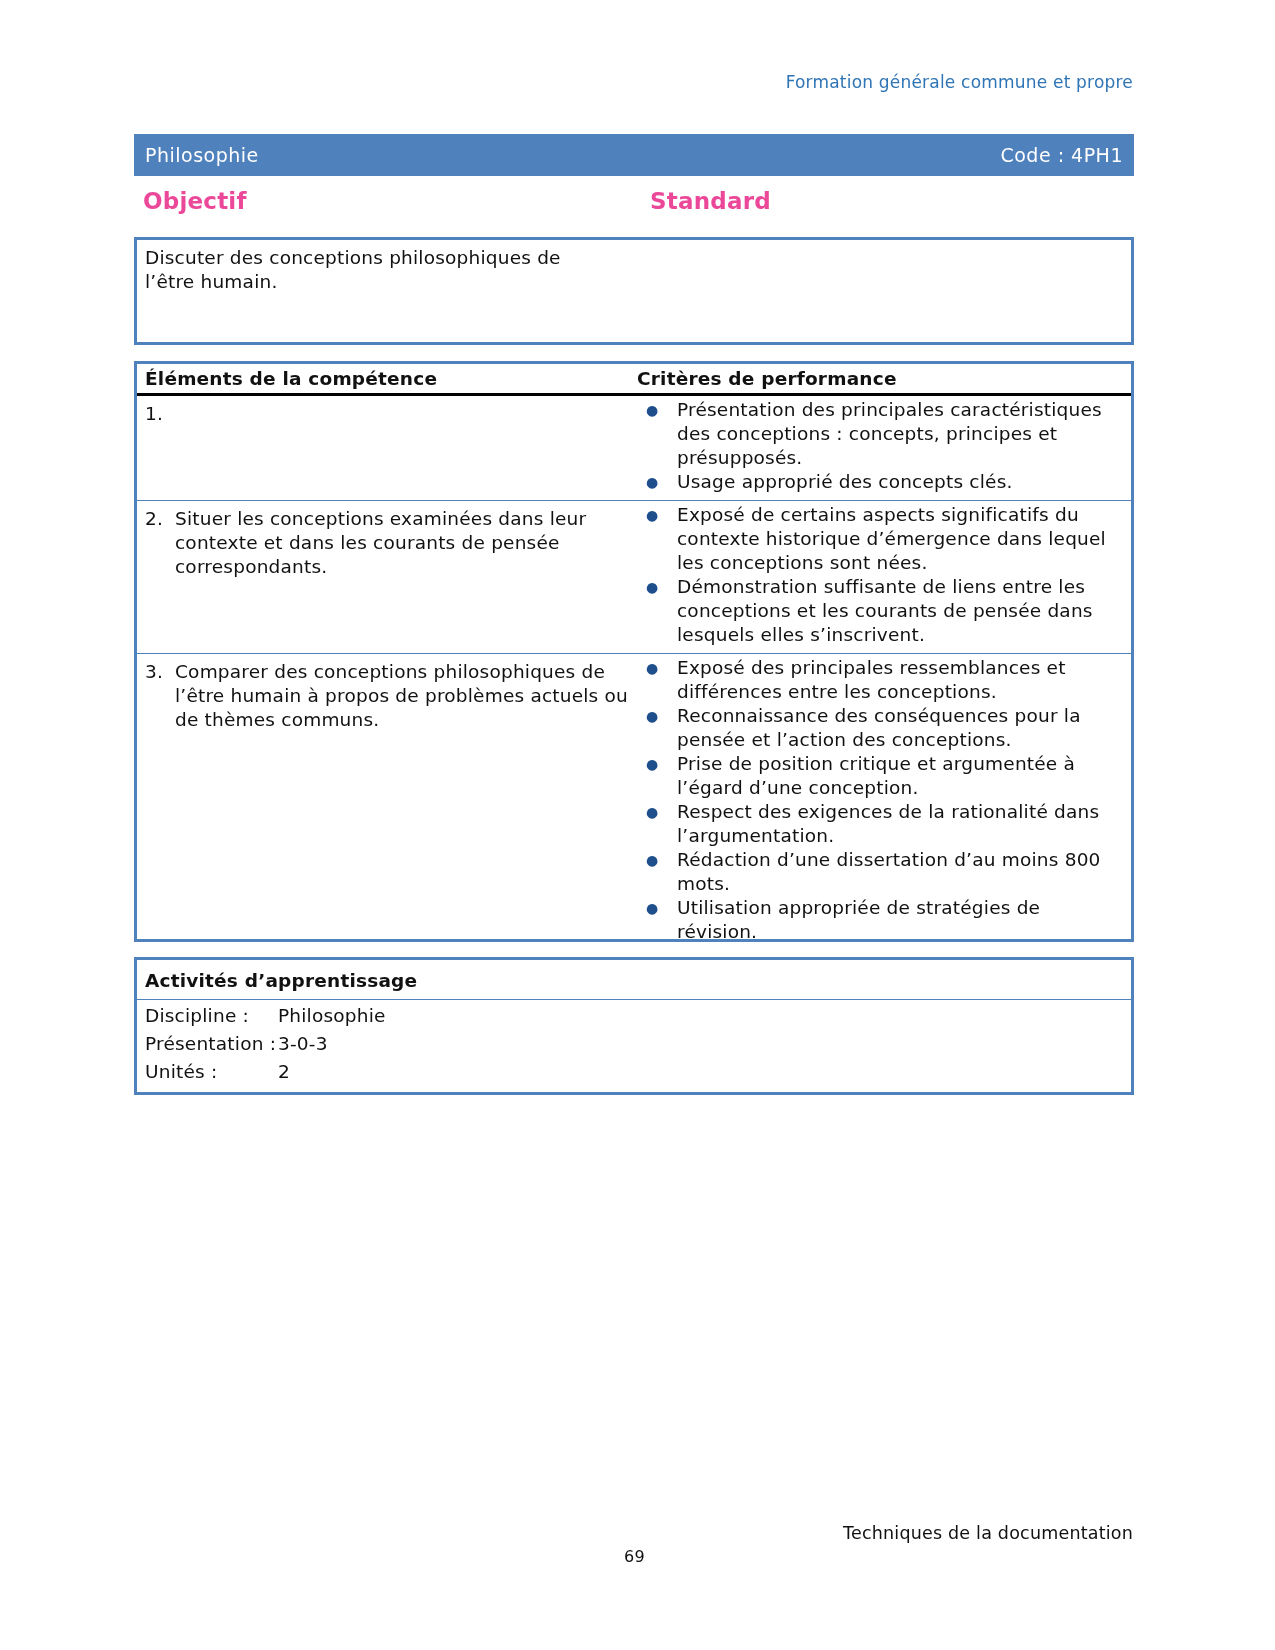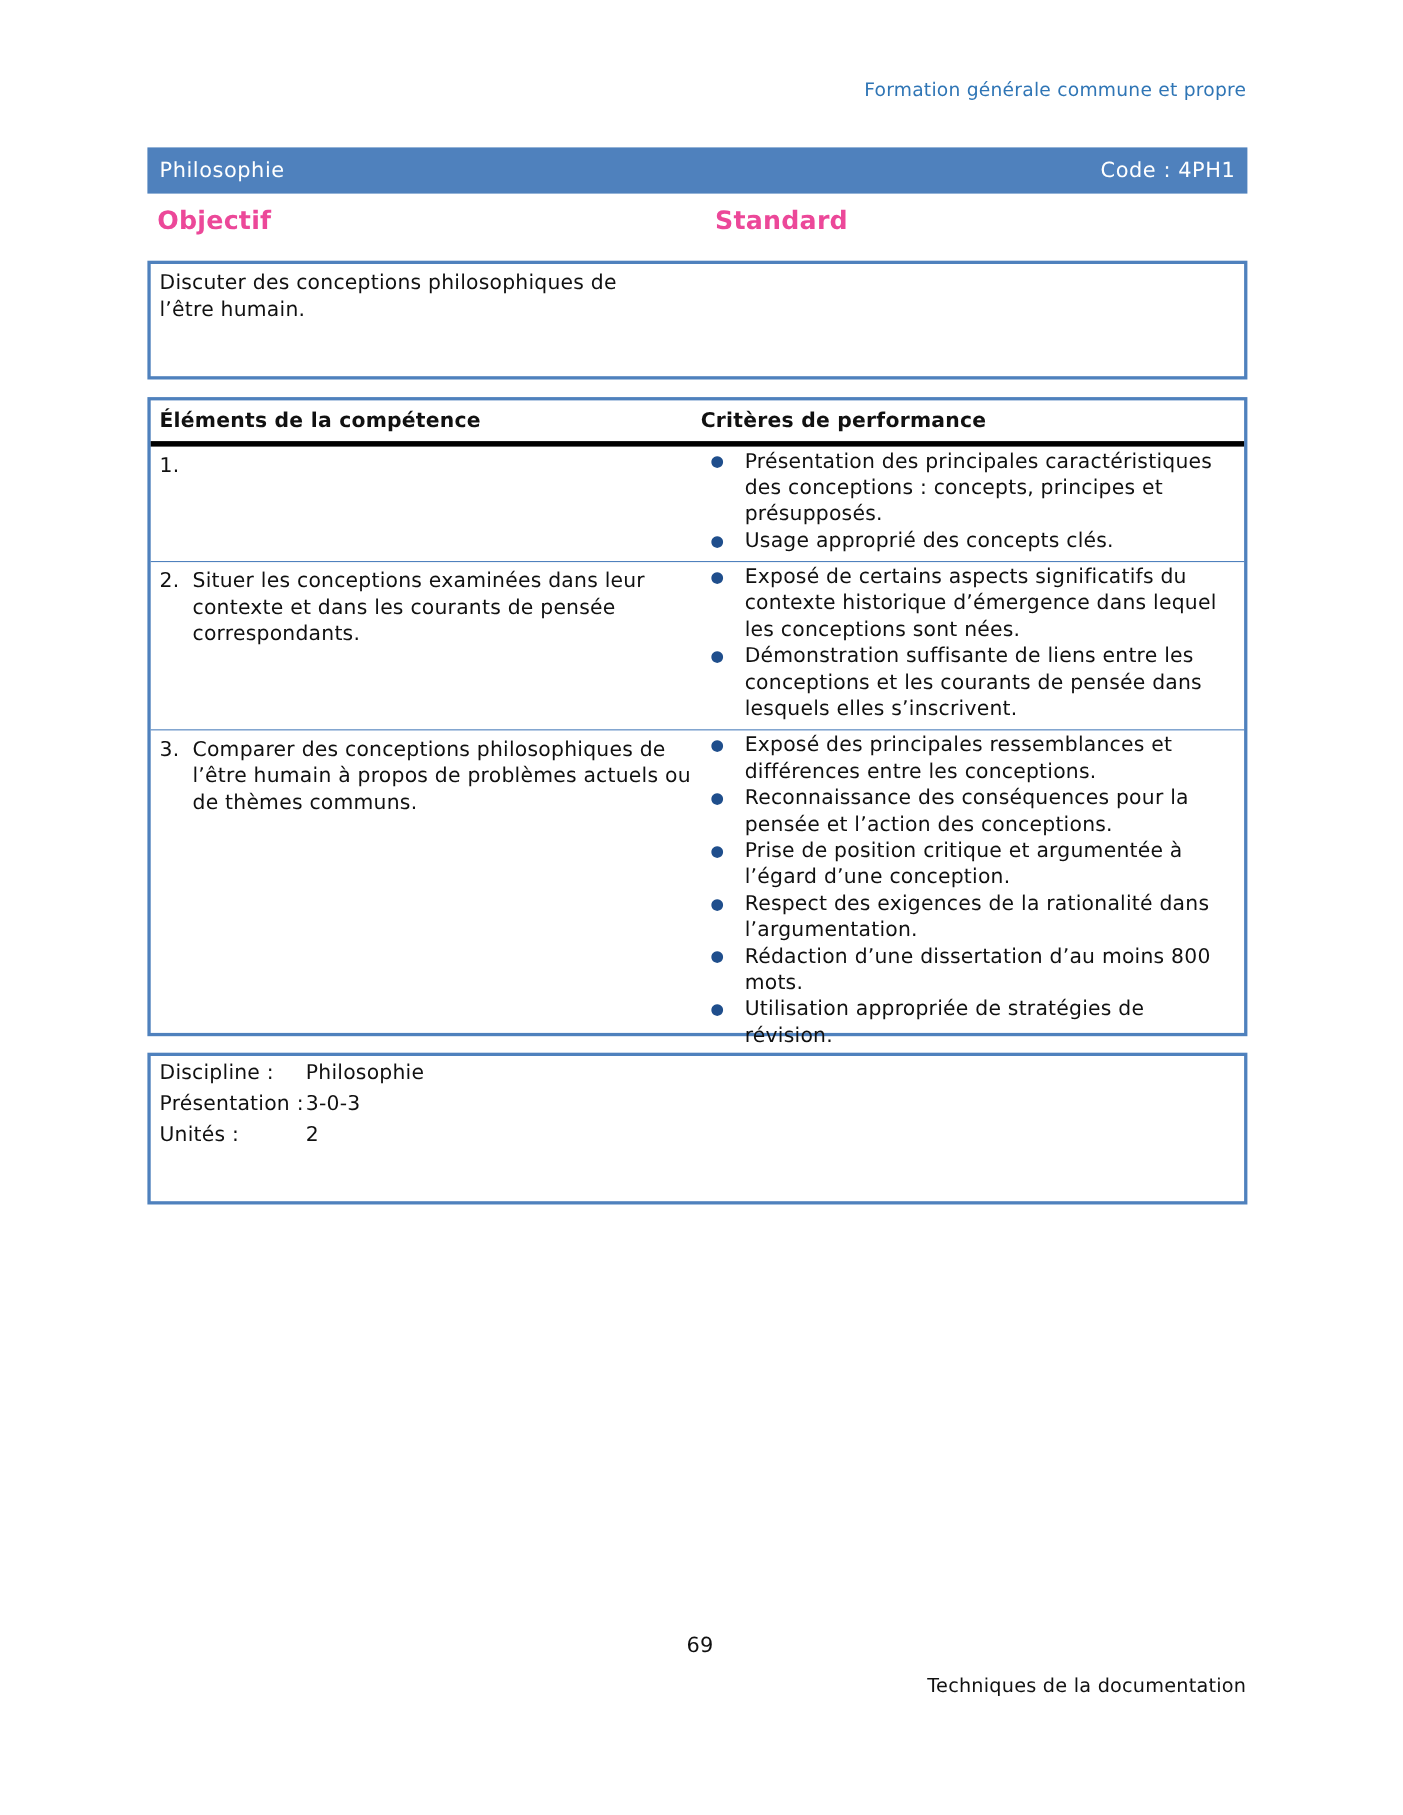--- a/index.html
+++ b/index.html
@@ -8,40 +8,40 @@
   .section-label { position: absolute; top: 72px; right: 142px; color: #2f75b5; font-size: 17px; }
   .title-bar { position: absolute; left: 134px; top: 134px; width: 1000px; height: 42px; background: #4f81bd; color: #fff; display: flex; justify-content: space-between; align-items: center; padding: 0 11px; font-size: 19px; letter-spacing: 0.5px; }
   .objectif-row { position: absolute; left: 143px; top: 188px; width: 990px; height: 36px; color: #ec4899; font-weight: bold; font-size: 23px; }
   .objectif-row .obj { position: absolute; left: 0; top: 0; }
   .objectif-row .std { position: absolute; left: 507px; top: 0; }
   .box { position: absolute; left: 134px; width: 1000px; border: 3px solid #4f81bd; }
   .box-head { font-weight: bold; font-size: 18.5px; padding: 10px 8px 8px 8px; border-bottom: 1px solid #4f81bd; }
   #enonce { top: 237px; height: 108px; }
   #enonce .body { padding: 6px 8px; line-height: 24px; width: 470px; }
   #elements { top: 361px; height: 581px; }
-  .el-head { display: flex; border-bottom: 5px solid #000000; height: 42px; align-items: center; font-weight: bold; }
+  .el-head { display: flex; border-bottom: 3px solid #000000; height: 32px; align-items: center; font-weight: bold; }
   .el-head .c1 { width: 500px; padding-left: 8px; }
   .el-head .c2 { padding-left: 0px; }
   .el-row { display: flex; border-bottom: 1px solid #4f81bd; }
   .el-row:last-child { border-bottom: none; }
   .el-row .c1 { width: 500px; padding: 6px 8px 0 8px; display: flex; line-height: 24px; }
   .el-row .c1 .num { width: 30px; flex: none; }
   .el-row .c2 { width: 494px; padding-top: 2px; line-height: 24px; }
   .crit { display: flex; }
   .crit .bullet { width: 40px; flex: none; color: #1f4e8c; padding-left: 9px; font-size: 14px; }
   .crit .txt { flex: 1; padding-right: 6px; }
   #row1 { height: 105px; }
   #row2 { height: 153px; }
   #row3 { height: 276px; }
   #activites { top: 957px; height: 138px; }
   .act-body { padding: 2px 8px; line-height: 28px; }
   .act-line { display: flex; }
   .act-line .k { width: 133px; }
   .footer-title { position: absolute; right: 142px; top: 1523px; font-size: 17.5px; }
-  .page-num { position: absolute; left: 624px; top: 1485px; font-size: 19px; }
+  .page-num { position: absolute; left: 624px; top: 1547px; font-size: 16px; }
 </style>
 </head>
 <body>
 
 <div class="section-label">Formation générale commune et propre</div>
 
 <div class="title-bar">
   <span>Philosophie</span>
   <span>Code : 4PH1</span>
 </div>
@@ -122,20 +122,21 @@
         </div>
       <div class="crit">
           <span class="bullet">●</span>
           <span class="txt">Utilisation appropriée de stratégies de révision.</span>
         </div>
     </div>
   </div>
 </div>
 
 <div class="box" id="activites">
+  <div class="box-head">Activités d’apprentissage</div>
   <div class="act-body">
     <div class="act-line">
       <span class="k">Discipline :</span>
       <span>Philosophie</span>
     </div>
     <div class="act-line">
       <span class="k">Présentation :</span>
       <span>3-0-3</span>
     </div>
     <div class="act-line">

